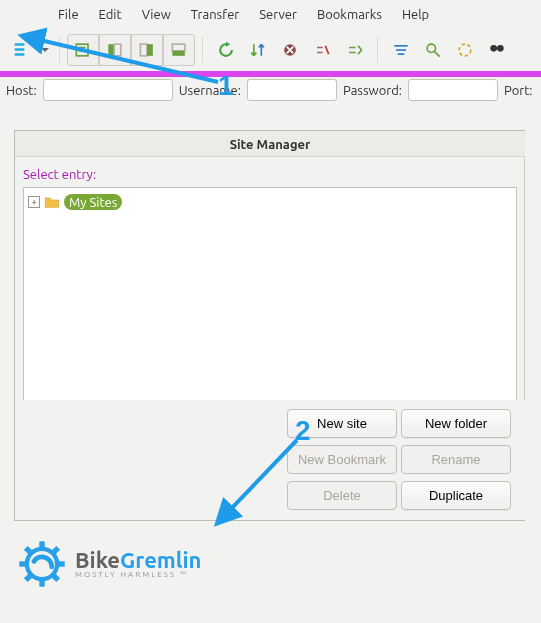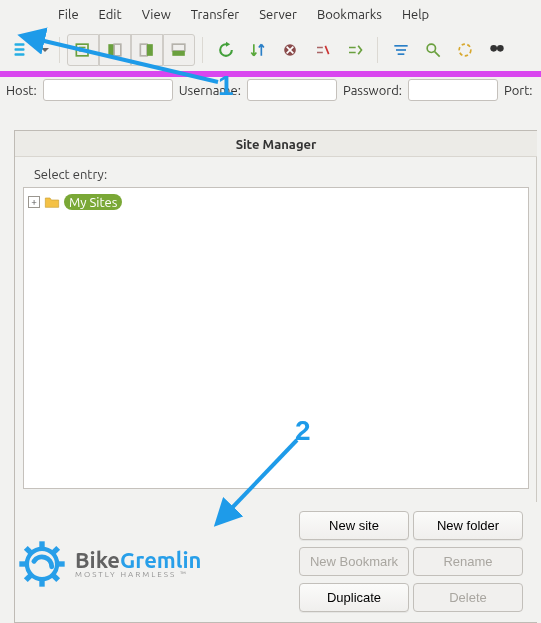--- a/index.html
+++ b/index.html
@@ -62,37 +62,37 @@
     background:#fff;
     font-size: 13px;
   }
   .quickbar .host { width: 130px; }
   .quickbar .user { width: 90px; }
   .quickbar .pass { width: 90px; }
 
   .dialog {
     position: absolute;
     left: 14px; top: 130px;
-    right: 4px;
-    height: 493px;
+    right: 16px;
+    height: 391px;
     background: #f2f2f0;
     border: 1px solid #bfbbb5;
     border-right: none;
     box-shadow: -1px 1px 0 #ccc9c3 inset;
     overflow: hidden;
   }
   .dialog-title {
     height: 26px; line-height: 26px;
     text-align: center;
     background:#ecebe7;
     font-weight: 600; font-size:13px;
     border-bottom: 1px solid #d9d6d0;
   }
   .dialog-body { padding: 0; position: relative; height: calc(100% - 26px);}
-  .select-label { padding: 10px 8px 6px; color:#404040;margin-left:11px; }
+  .select-label { padding: 10px 8px 6px; color:#a21caf; }
   .tree {
     margin: 0 8px;
     background:#fff;
     border:1px solid #c5c1bc;
     height: 302px;
     padding: 4px;
     overflow: auto;
   }
   .tree-row {
     display:flex; align-items:center; gap:4px; height:20px;
@@ -302,22 +302,22 @@
     <div class="button-area">
       <div class="spacer"></div>
       <button class="dlg-btn">New site</button>
       <button class="dlg-btn">New folder</button>
 
       <div class="spacer"></div>
       <button class="dlg-btn" disabled="">New Bookmark</button>
       <button class="dlg-btn" disabled="">Rename</button>
 
       <div class="spacer"></div>
+      <button class="dlg-btn" disabled="">Delete</button>
       <button class="dlg-btn">Duplicate</button>
-      <button class="dlg-btn" disabled="">Delete</button>
     </div>
   </div>
 </div>
 
 <div class="watermark">
   <svg viewBox="0 0 100 100">
     <g fill="none" stroke="#1e9be9" stroke-width="8">
       <circle cx="50" cy="50" r="28"></circle>
       <g stroke-width="10">
         <line x1="50" y1="8" x2="50" y2="22"></line>

